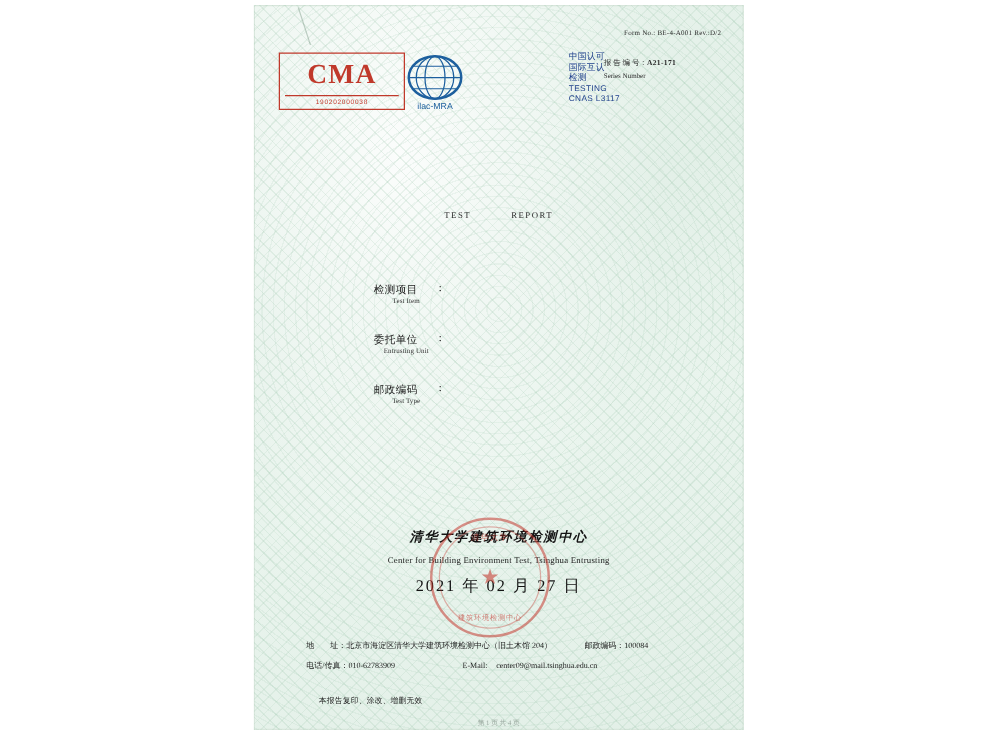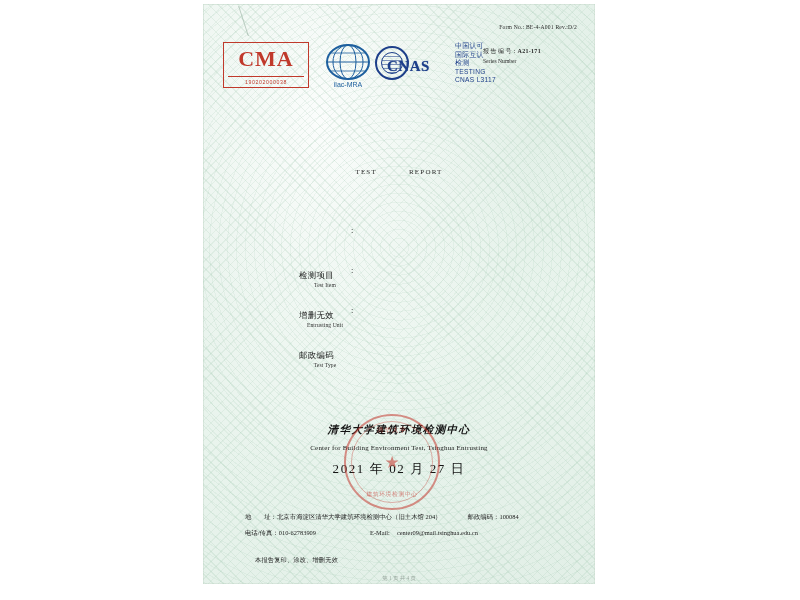--- a/index.html
+++ b/index.html
@@ -80,21 +80,21 @@
     left: 20px;
     top: 36px;
     width: 356px;
     height: 62px;
   }
 
   .cma {
     position: absolute;
     left: 0;
     top: 2px;
-    width: 86px;
+    width: 101px;
     height: 46px;
     border: 1.6px solid #c0392b;
     color: #c0392b;
     box-sizing: border-box;
   }
   .cma .cma-text {
     position: absolute;
     left: 0; right: 0;
     top: 5px;
     text-align: center;
@@ -236,21 +236,20 @@
   .frow {
     position: relative;
     height: 40px;
   }
   .flabel {
     position: absolute;
     left: 0;
     top: 0;
     width: 52px;
     text-align: left;
-    margin-top: 44px;
   }
   .flabel .cn {
     display: block;
     font-size: 8.4px;
     letter-spacing: 0.4px;
     color: #1b1b1b;
     white-space: nowrap;
   }
   .flabel .en {
     display: block;
@@ -425,24 +424,20 @@
             <ellipse cx="25" cy="22" rx="21" ry="17" fill="none" stroke="#1d5f9e" stroke-width="2"></ellipse>
             <ellipse cx="25" cy="22" rx="15" ry="17" fill="none" stroke="#1d5f9e" stroke-width="1"></ellipse>
             <ellipse cx="25" cy="22" rx="8" ry="17" fill="none" stroke="#1d5f9e" stroke-width="1"></ellipse>
             <line x1="4" y1="22" x2="46" y2="22" stroke="#1d5f9e" stroke-width="1"></line>
             <line x1="7" y1="13" x2="43" y2="13" stroke="#1d5f9e" stroke-width="0.8"></line>
             <line x1="7" y1="31" x2="43" y2="31" stroke="#1d5f9e" stroke-width="0.8"></line>
             <text x="25" y="47" font-size="7" text-anchor="middle" fill="#1d5f9e" font-family="Liberation Sans, sans-serif">ilac-MRA</text>
           </svg>
         </div>
 
-        <div class="cnas">
-          <div class="ring"></div>
-          <div class="word">CNAS</div>
-        </div>
 
         <div class="cnas-text">
           <div class="cn">中国认可</div>
           <div class="cn">国际互认</div>
           <div class="cn">检测</div>
           <div class="en">TESTING</div>
           <div class="en">CNAS L3117</div>
         </div>
 
         <div class="series">
@@ -462,21 +457,21 @@
         <div class="frow">
           <div class="flabel">
             <span class="cn">检测项目</span>
             <span class="en">Test Item</span>
           </div>
           <div class="fcolon">:</div>
         </div>
 
         <div class="frow">
           <div class="flabel">
-            <span class="cn">增删无效</span>
+            <span class="cn">委托单位</span>
             <span class="en">Entrusting Unit</span>
           </div>
           <div class="fcolon">:</div>
         </div>
 
         <div class="frow">
           <div class="flabel">
             <span class="cn">邮政编码</span>
             <span class="en">Test Type</span>
           </div>

